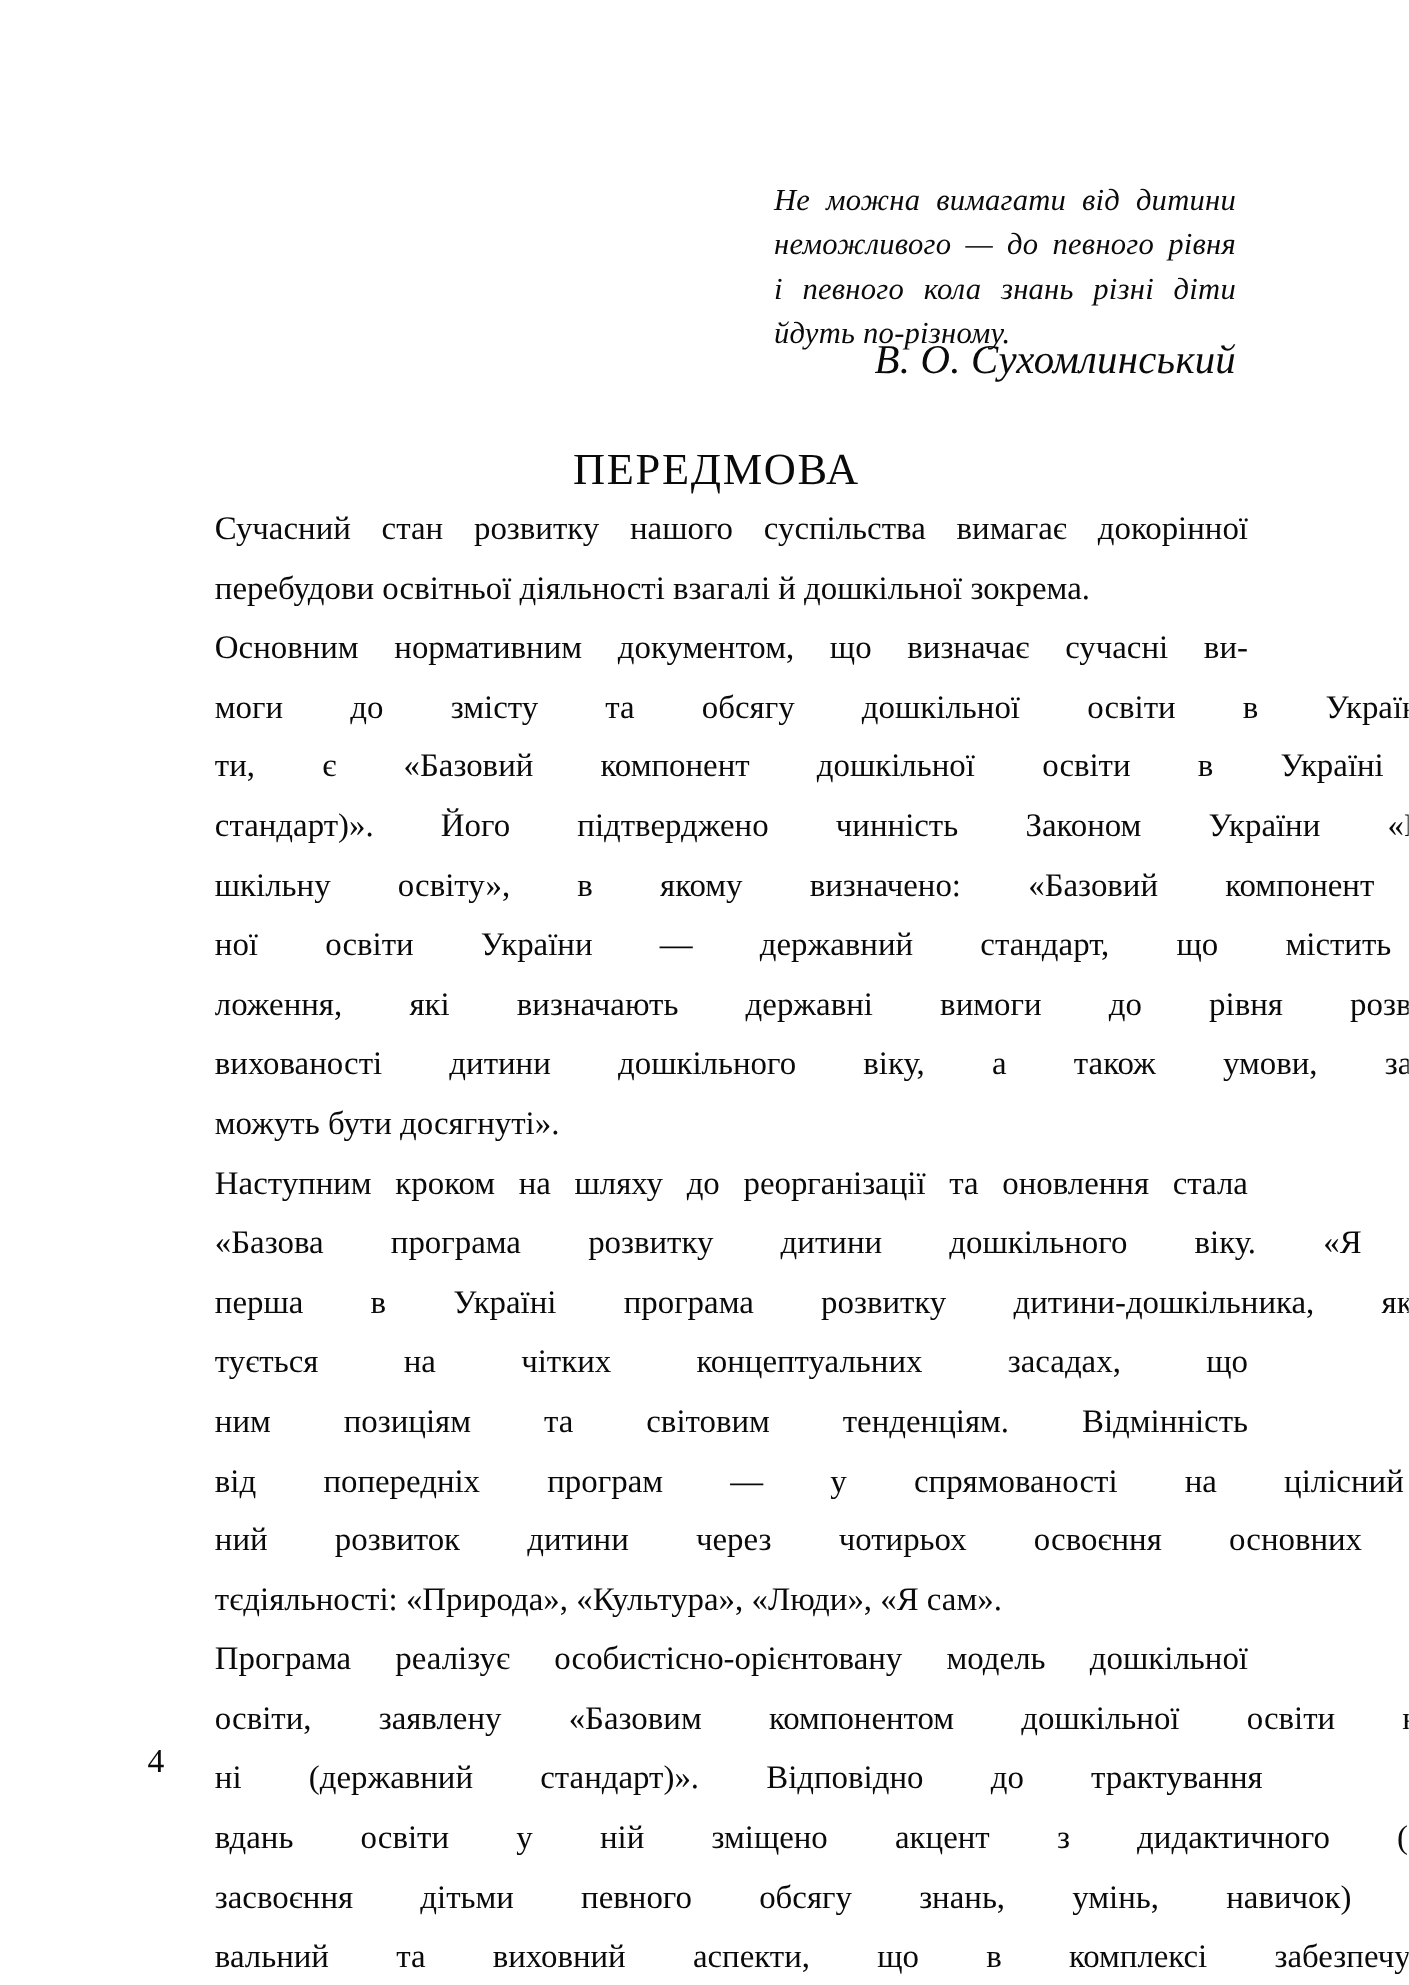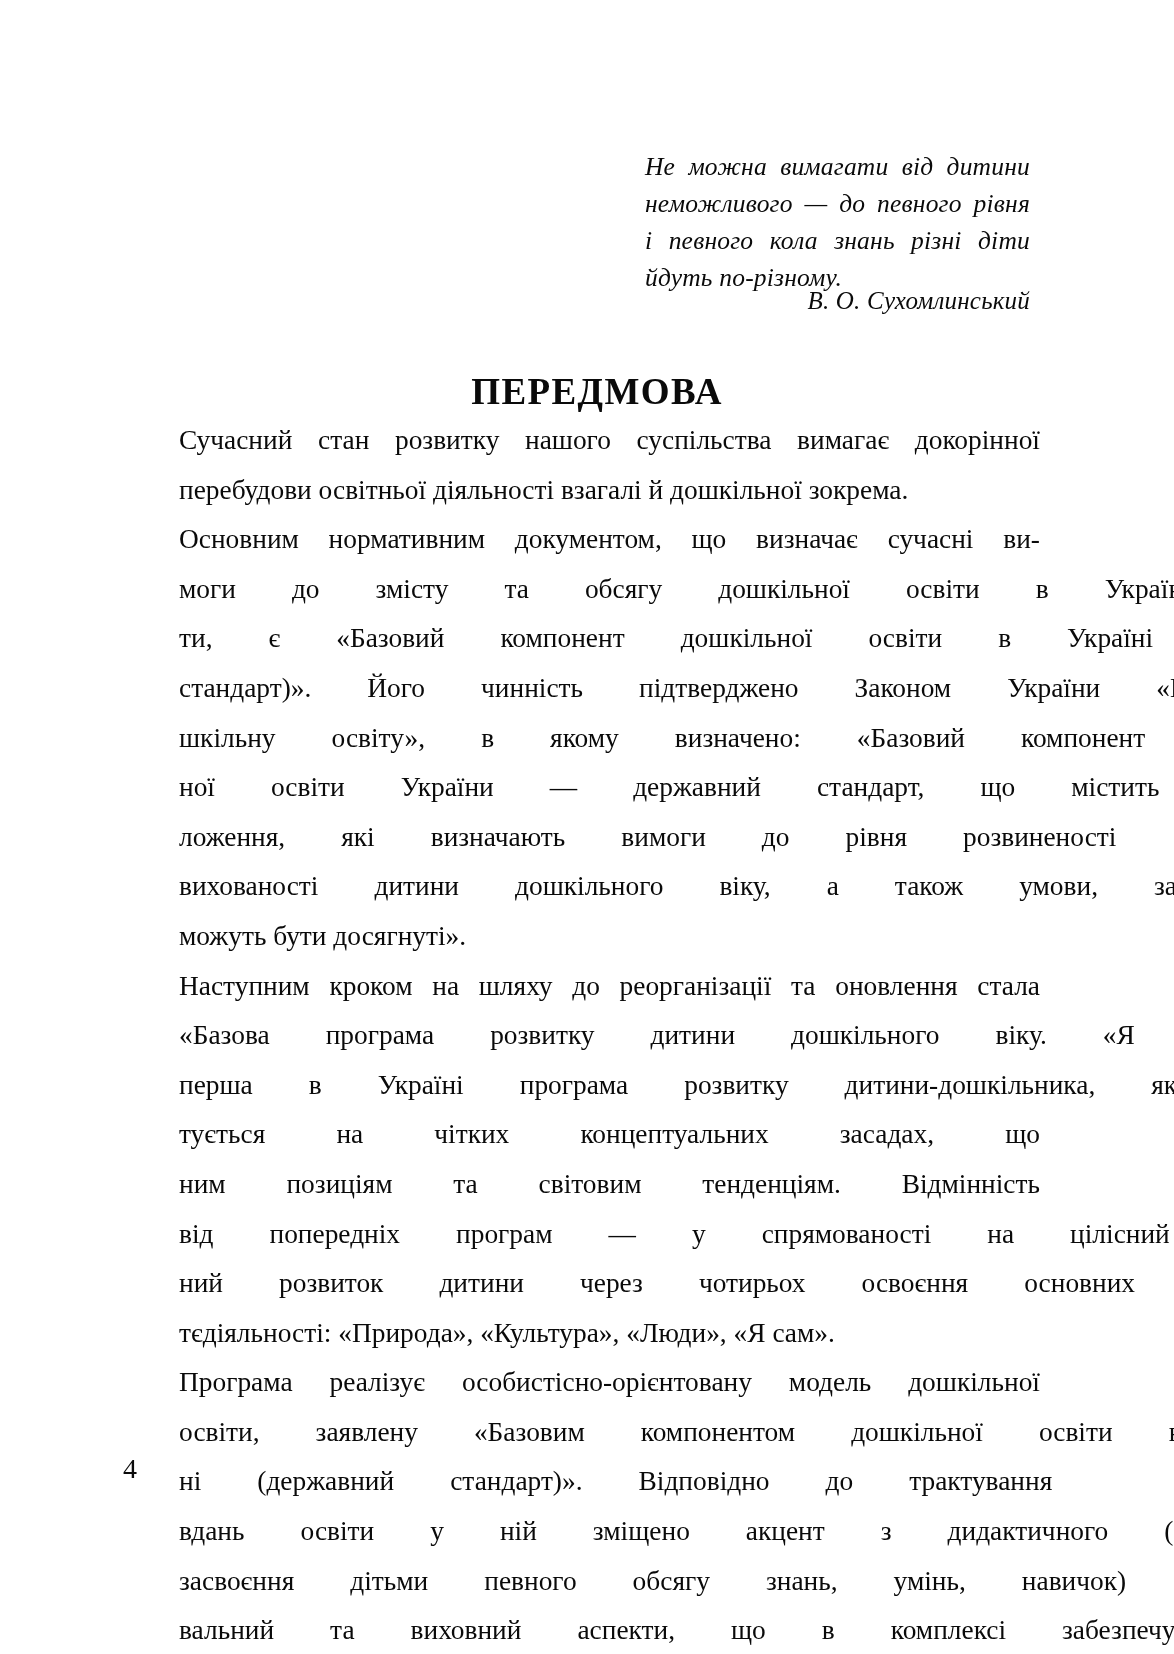--- a/index.html
+++ b/index.html
@@ -42,33 +42,33 @@
   .epigraph .eline-last {
     text-align: left;
   }
   .epigraph-source {
     position: absolute;
     left: 645px;
     top: 284px;
     width: 385px;
     text-align: right;
     font-style: italic;
-    font-size: 25px;
+    font-size: 34px;
     line-height: 34px;
     letter-spacing: 0.2px;
   }
 
   
   .page-heading {
     position: absolute;
     left: 0;
     right: 0;
     top: 345px;
     text-align: center;
-    font-weight: bold;
+    font-weight: normal;
     font-size: 37px;
     letter-spacing: 1.4px;
     padding-left: 20px;
   }
 
   
   .body-text {
     position: absolute;
     left: 123px;
     top: 416px;
@@ -183,22 +183,22 @@
           <span>компонент</span>
           <span>дошкільної</span>
           <span>освіти</span>
           <span>в</span>
           <span>Україні</span>
           <span>(державний</span>
         </span>
       <span class="ln" style="display: flex; justify-content: space-between; white-space: nowrap;">
           <span>стандарт)».</span>
           <span>Його</span>
+          <span>підтверджено</span>
           <span>чинність</span>
-          <span>підтверджено</span>
           <span>Законом</span>
           <span>України</span>
           <span>«Про</span>
         </span>
       <span class="ln" style="display: flex; justify-content: space-between; white-space: nowrap;">
           <span>шкільну</span>
           <span>освіту»,</span>
           <span>в</span>
           <span>якому</span>
           <span>визначено:</span>
@@ -214,20 +214,21 @@
           <span>державний</span>
           <span>стандарт,</span>
           <span>що</span>
           <span>містить</span>
           <span>норми</span>
         </span>
       <span class="ln" style="display: flex; justify-content: space-between; white-space: nowrap;">
           <span>ложення,</span>
           <span>які</span>
           <span>визначають</span>
+          <span>державні</span>
           <span>вимоги</span>
           <span>до</span>
           <span>рівня</span>
           <span>розвиненості</span>
         </span>
       <span class="ln" style="display: flex; white-space: nowrap;">
           <span>вихованості</span>
           <span>дитини</span>
           <span>дошкільного</span>
           <span>віку,</span>

